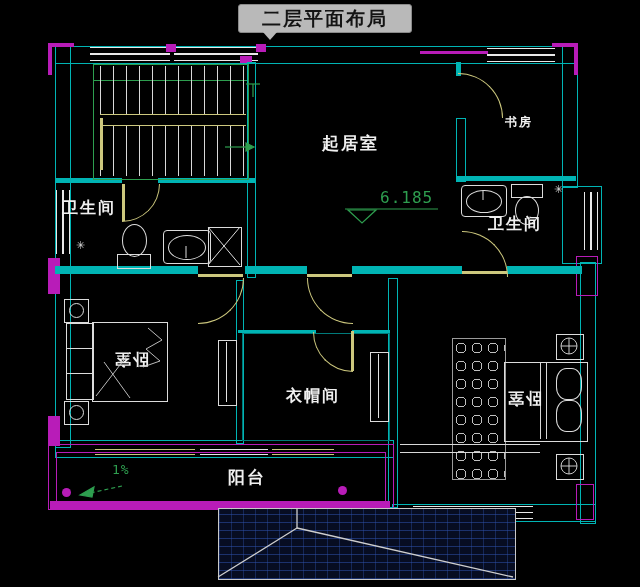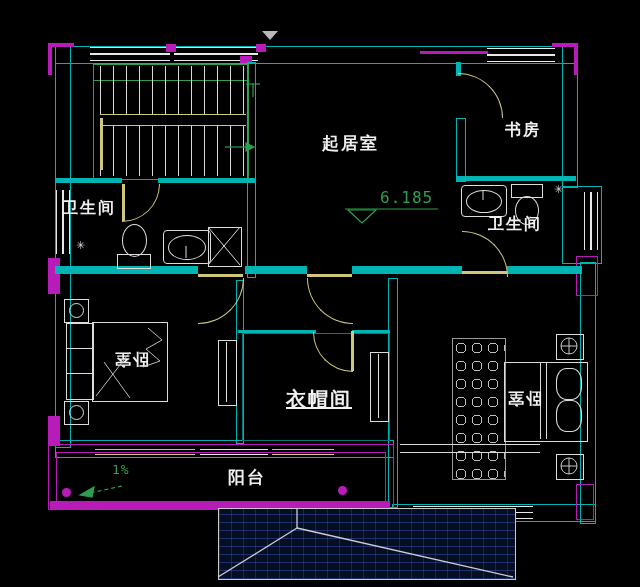--- a/index.html
+++ b/index.html
@@ -55,20 +55,21 @@
     color:#141414;font-size:19px;font-weight:bold;letter-spacing:2px;}
   .title-ptr{position:absolute;left:262px;top:31px;width:0;height:0;
     border-left:8px solid transparent;border-right:8px solid transparent;border-top:9px solid #b9b9b9;}
   svg.overlay{position:absolute;left:0;top:0;pointer-events:none;}
 </style>
 </head>
 <body>
 
 <div class="stage">
 
+  <div class="title-box">二层平面布局</div>
   <div class="title-ptr"></div>
 
   <div class="wall" style="left:55px;top:46px;width:520px;height:16px;"></div>
   <div class="wall" style="left:55px;top:46px;width:14px;height:400px;"></div>
   <div class="wall" style="left:562px;top:46px;width:14px;height:140px;"></div>
   <div class="wall" style="left:562px;top:186px;width:38px;height:76px;"></div>
   <div class="wall" style="left:580px;top:262px;width:14px;height:260px;"></div>
   <div class="wall" style="left:55px;top:440px;width:337px;height:16px;"></div>
   <div class="wall" style="left:392px;top:504px;width:202px;height:16px;"></div>
 
@@ -174,26 +175,26 @@
 
   <div class="mrect" style="left:48px;top:444px;width:344px;height:64px;"></div>
   <div class="mrect" style="left:56px;top:452px;width:328px;height:48px;"></div>
   <div class="lm" style="left:50px;top:501px;width:340px;height:9px;"></div>
   <div class="lm" style="left:62px;top:488px;width:9px;height:9px;border-radius:50%;"></div>
   <div class="lm" style="left:338px;top:486px;width:9px;height:9px;border-radius:50%;"></div>
 
   <div class="roof" style="left:218px;top:508px;width:296px;height:70px;"></div>
 
   <div class="lbl" style="left:322px;top:132px;font-size:17px;">起居室</div>
-  <div class="lbl" style="left:505px;top:120px;font-size:16px;">书房</div>
+  <div class="lbl" style="left:505px;top:114px;font-size:12px;">书房</div>
   <div class="lbl" style="left:62px;top:198px;font-size:16px;">卫生间</div>
   <div class="lbl" style="left:488px;top:214px;font-size:16px;">卫生间</div>
   <div class="lbl rot180" style="left:105px;top:348px;width:52px;text-align:center;font-size:16px;">卧室</div>
   <div class="lbl rot180" style="left:498px;top:387px;width:52px;text-align:center;font-size:16px;">卧室</div>
-  <div class="lbl" style="left:286px;top:386px;font-size:20px;text-decoration:underline;">衣帽间</div>
+  <div class="lbl" style="left:286px;top:386px;font-size:16px;">衣帽间</div>
   <div class="lbl" style="left:228px;top:466px;font-size:17px;">阳台</div>
 
   <div class="lbl green" style="left:380px;top:188px;font-size:16px;">6.185</div>
   <div class="lbl green" style="left:112px;top:462px;font-size:13px;">1%</div>
 
   <svg class="overlay" width="640" height="587" viewBox="0 0 640 587">
     <g stroke="#cfcfcf" stroke-width="1.3" fill="none">
       <line x1="218" y1="577" x2="297" y2="528"></line>
       <line x1="513" y1="577" x2="297" y2="528"></line>
       <line x1="297" y1="528" x2="297" y2="508"></line>

